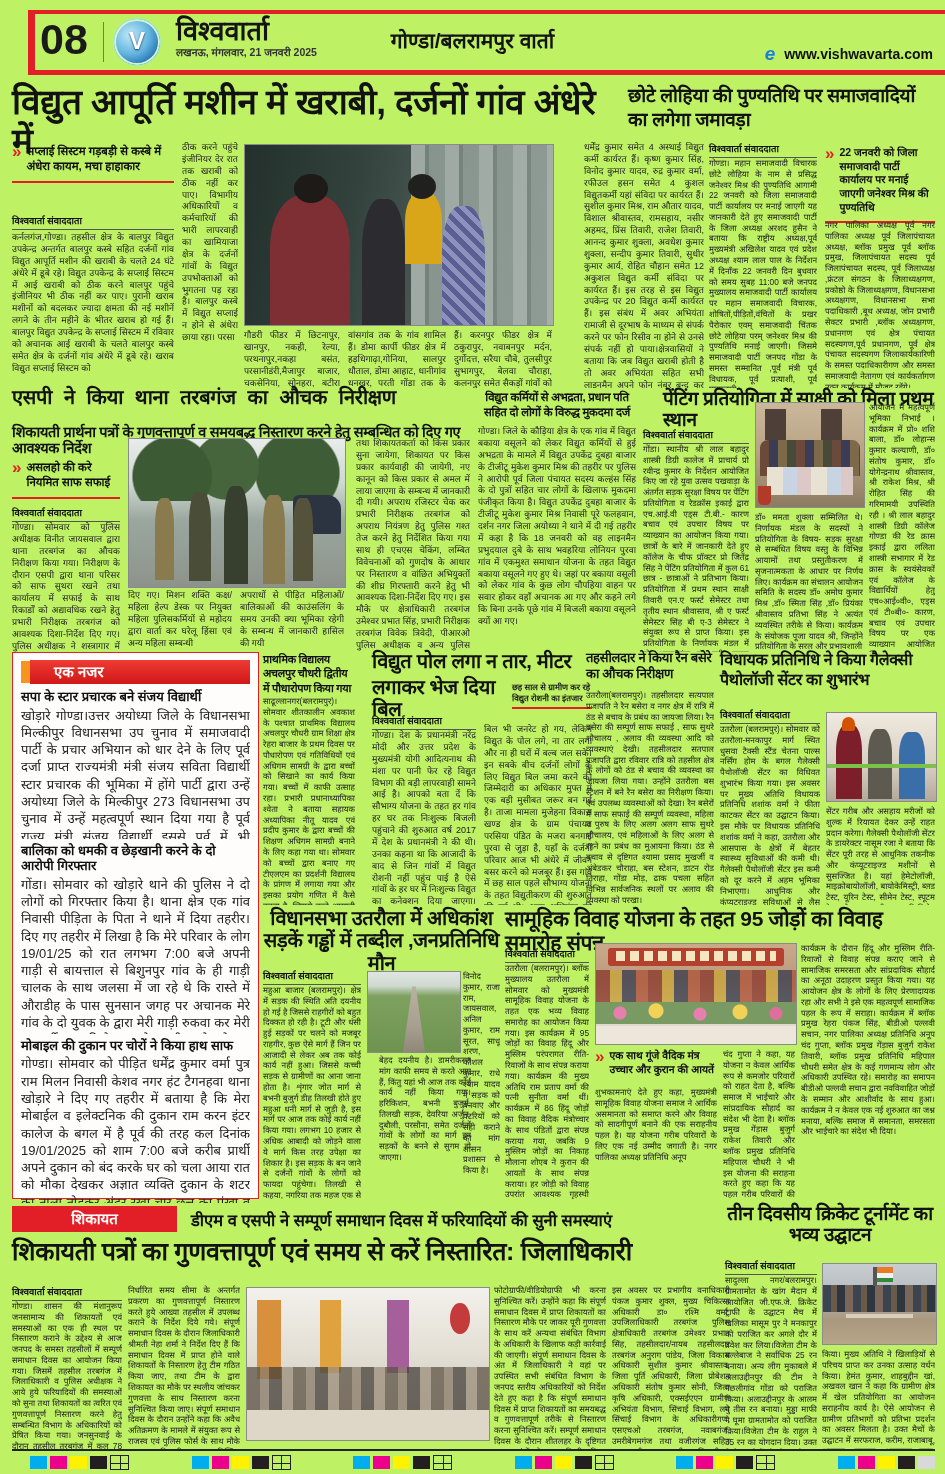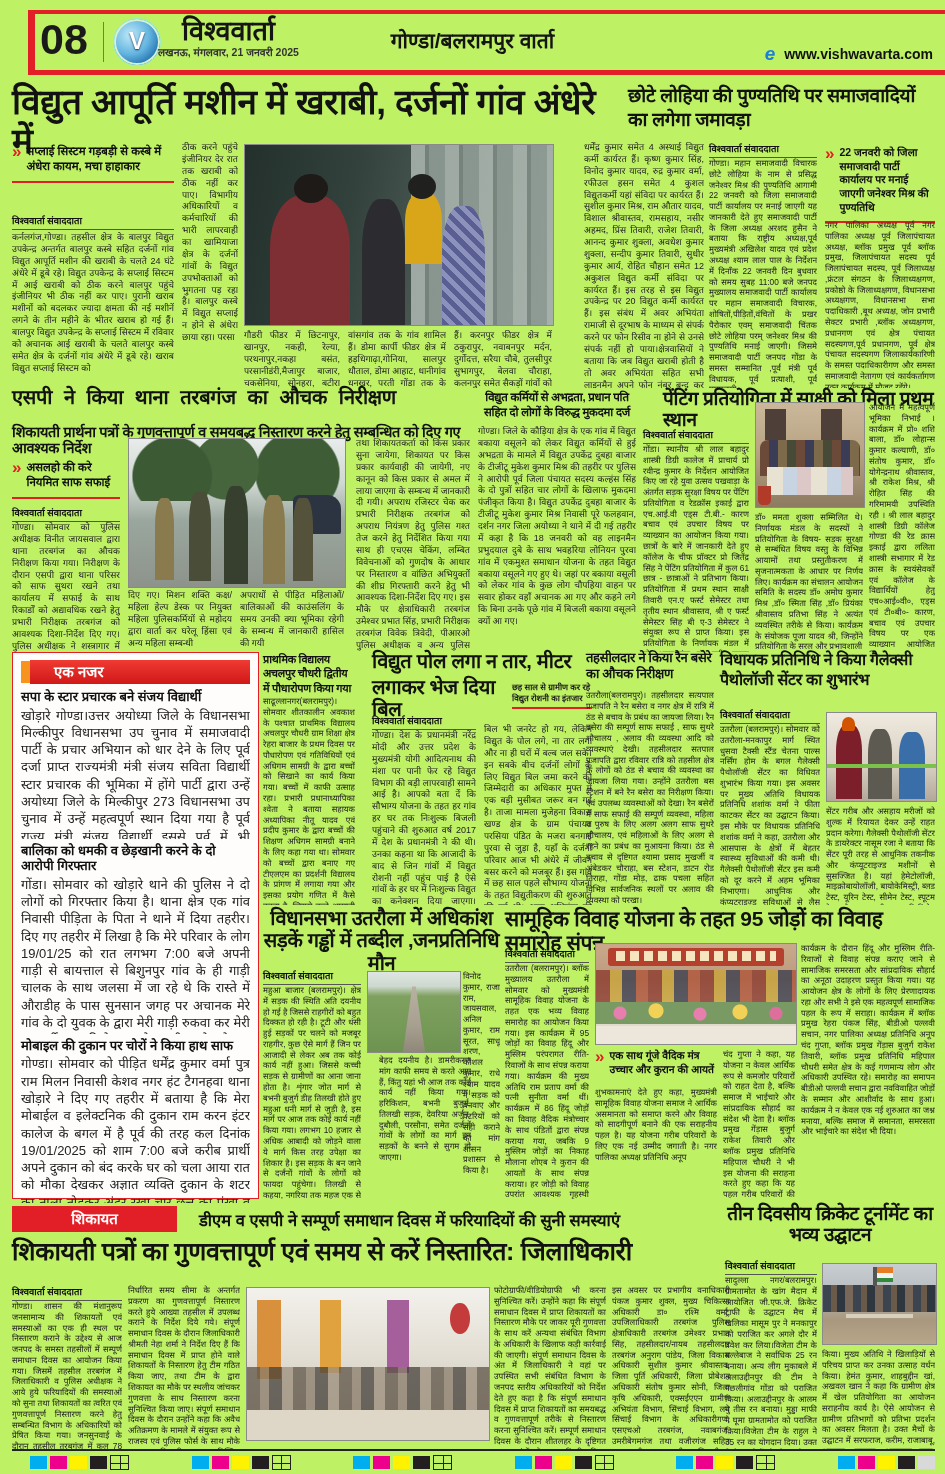--- a/index.html
+++ b/index.html
@@ -46,21 +46,21 @@
 <body>
 
 <div id="page">
 
   <div id="hdr-frame"></div>
   <div class="abs" style="left:40px;top:18px;" id="pageno">08</div>
   <div class="abs" style="left:103px;top:22px;width:1px;height:40px;background:#777;"></div>
   <div class="abs logo" style="left:113px;top:18px;">
       <span class="v">V</span>
     </div>
-  <div class="abs" style="left:158px;top:18px;text-align:center;">
+  <div class="abs" style="left:176px;top:18px;">
     <div id="brand">विश्ववार्ता</div>
     <div id="citydate">लखनऊ,  मंगलवार, 21 जनवरी 2025</div>
   </div>
   <div class="abs" style="left:0;top:26px;width:945px;text-align:center;">
     <span id="section-title">गोण्डा/बलरामपुर वार्ता</span>
   </div>
   <div class="abs" style="right:12px;top:44px;display:flex;align-items:center;gap:4px;">
     <span class="e-icon">e</span>
     <span id="website">www.vishwavarta.com</span>
   </div>
@@ -220,21 +220,21 @@
     </div>
     <div class="kicker abs" style="left:90px;top:142px;width:122px;font-size:10.5px;">
       <span class="mark">»</span>
       <span>एक साथ गूंजे वैदिक मंत्र उच्चार और कुरान की आयतें</span>
     </div>
     <div class="body-sm abs" style="left:90px;top:180px;width:122px;height:112px;">शुभकामनाएं देते हुए कहा, मुख्यमंत्री सामूहिक विवाह योजना समाज ने आर्थिक असमानता को समाप्त करने और विवाह को सादगीपूर्ण बनाने की एक सराहनीय पहल है। यह योजना गरीब परिवारों के लिए एक नई उम्मीद जगाती है। नगर पालिका अध्यक्ष प्रतिनिधि अनूप</div>
     <div class="body-sm abs" style="left:218px;top:142px;width:72px;height:150px;">चंद गुप्ता ने कहा, यह योजना न केवल आर्थिक रूप से कमजोर परिवारों को राहत देता है, बल्कि समाज में भाईचारे और सांप्रदायिक सौहार्द का संदेश भी देता है। ब्लॉक प्रमुख गेंड़ास बुजुर्ग राकेश तिवारी और ब्लॉक प्रमुख प्रतिनिधि महिपाल चौधरी ने भी इस योजना की सराहना करते हुए कहा कि यह पहल गरीब परिवारों की सहायता करती है और समाज में समानता को बढ़ावा देती है।</div>
     <div class="body-sm abs" style="left:296px;top:36px;width:134px;height:256px;">कार्यक्रम के दौरान हिंदू और मुस्लिम रीति-रिवाजों से विवाह संपन्न कराए जाने से सामाजिक समरसता और सांप्रदायिक सौहार्द का अनूठा उदाहरण प्रस्तुत किया गया। यह आयोजन क्षेत्र के लोगों के लिए प्रेरणादायक रहा और सभी ने इसे एक महत्वपूर्ण सामाजिक पहल के रूप में सराहा। कार्यक्रम में ब्लॉक प्रमुख रेहरा पंकज सिंह, बीडीओ पल्लवी सचान, नगर पालिका अध्यक्ष प्रतिनिधि अनूप चंद गुप्ता, ब्लॉक प्रमुख गेंड़ास बुजुर्ग राकेश तिवारी, ब्लॉक प्रमुख प्रतिनिधि महिपाल चौधरी समेत क्षेत्र के कई गणमान्य लोग और अधिकारी उपस्थित रहे। समारोह का समापन बीडीओ पल्लवी सचान द्वारा नवविवाहित जोड़ों के सम्मान और आशीर्वाद के साथ हुआ। कार्यक्रम ने न केवल एक नई शुरुआत का जश्न मनाया, बल्कि समाज में समानता, समरसता और भाईचारे का संदेश भी दिया।</div>
   </div>
 
-  <div class="abs" style="left:12px;top:1205px;width:718px;height:28px;display:flex;align-items:center;gap:22px;">
+  <div class="abs" style="left:12px;top:1205px;width:718px;height:28px;display:flex;align-items:center;gap:14px;">
     <div id="shk-badge" style="width:165px;height:26px;">शिकायत</div>
     <div id="shk-strip">डीएम व एसपी ने सम्पूर्ण समाधान दिवस में फरियादियों की सुनी समस्याएं</div>
   </div>
 
   <div class="abs" style="left:12px;top:1237px;width:718px;height:212px;">
     <div class="hl" style="font-size:25px;">शिकायती पत्रों का गुणवत्तापूर्ण एवं समय से करें निस्तारित: जिलाधिकारी</div>
     <div class="byline abs" style="left:0;top:48px;width:110px;">विश्ववार्ता संवाददाता</div>
     <div class="body-sm abs" style="left:0;top:64px;width:110px;height:148px;">गोण्डा।  शासन  की  मंशानुरूप जनसामान्य की शिकायतों एवं समस्याओं का एक ही स्थल पर निस्तारण कराने के उद्देश्य से आज जनपद के समस्त तहसीलों में सम्पूर्ण समाधान दिवस का आयोजन किया गया। जिसमें तहसील तरबगंज में जिलाधिकारी व पुलिस अधीक्षक ने आये हुये फरियादियों की समस्याओं को सुना तथा शिकायतों का त्वरित एवं गुणवत्तापूर्ण निस्तारण करने हेतु सम्बन्धित विभाग के अधिकारियों को प्रेषित किया गया। जनसुनवाई के दौरान तहसील तरबगंज में कुल 78 प्रार्थना पत्र प्राप्त हुये जिसमें 10 प्रार्थना पत्रों का मौके पर ही निस्तारित कर दिया गया है शेष को</div>
     <div class="body-sm abs" style="left:116px;top:48px;width:112px;height:164px;">निर्धारित समय सीमा के अन्तर्गत प्रकरण का गुणवत्तापूर्ण निस्तारण करते हुये आख्या तहसील में उपलब्ध कराने के निर्देश दिये गये। संपूर्ण समाधान दिवस के दौरान जिलाधिकारी श्रीमती नेहा शर्मा ने निर्देश दिए हैं कि समाधान दिवस में प्राप्त होने वाले शिकायतों के निस्तारण हेतु टीम गठित किया जाए, तथा टीम के द्वारा शिकायत का मौके पर स्थलीय जांचकर गुणवत्ता के साथ निस्तारण करना सुनिश्चित किया जाए। संपूर्ण समाधान दिवस के दौरान उन्होंने कहा कि अवैध अतिक्रमण के मामले में संयुक्त रूप से राजस्व एवं पुलिस फोर्स के साथ मौके पर जाकर निस्तारित कराना सुनिश्चित करें। साथ</div>
 

